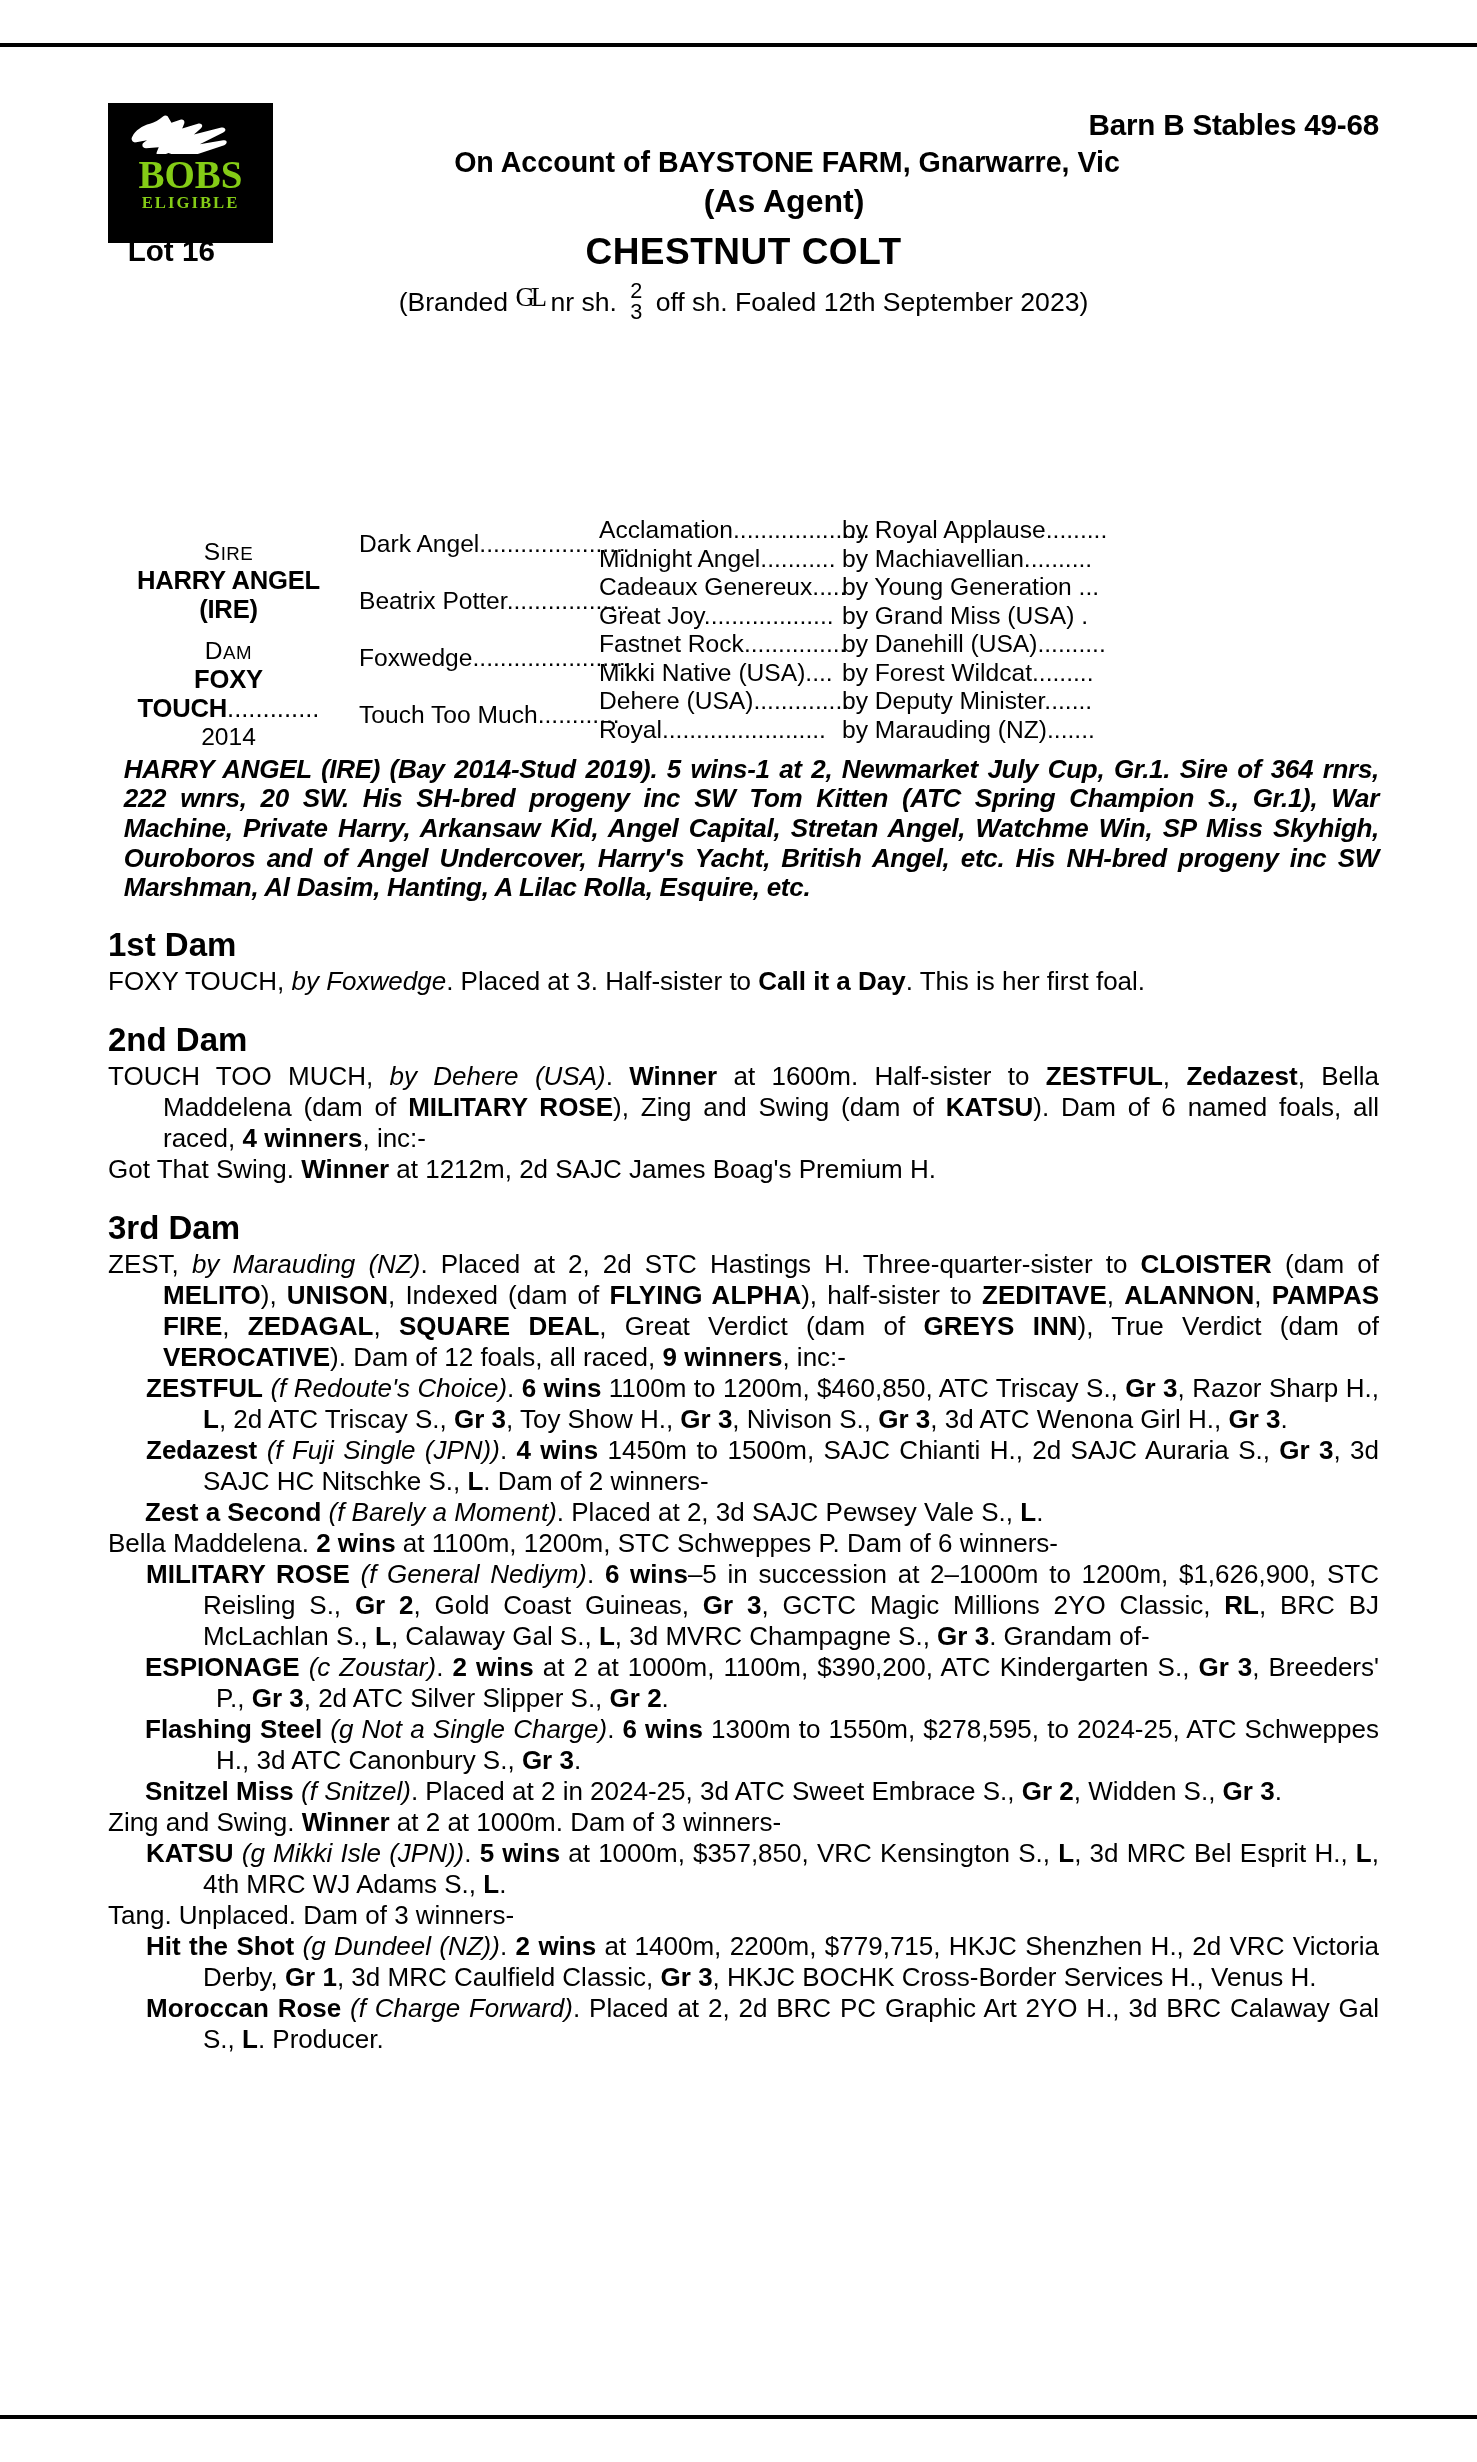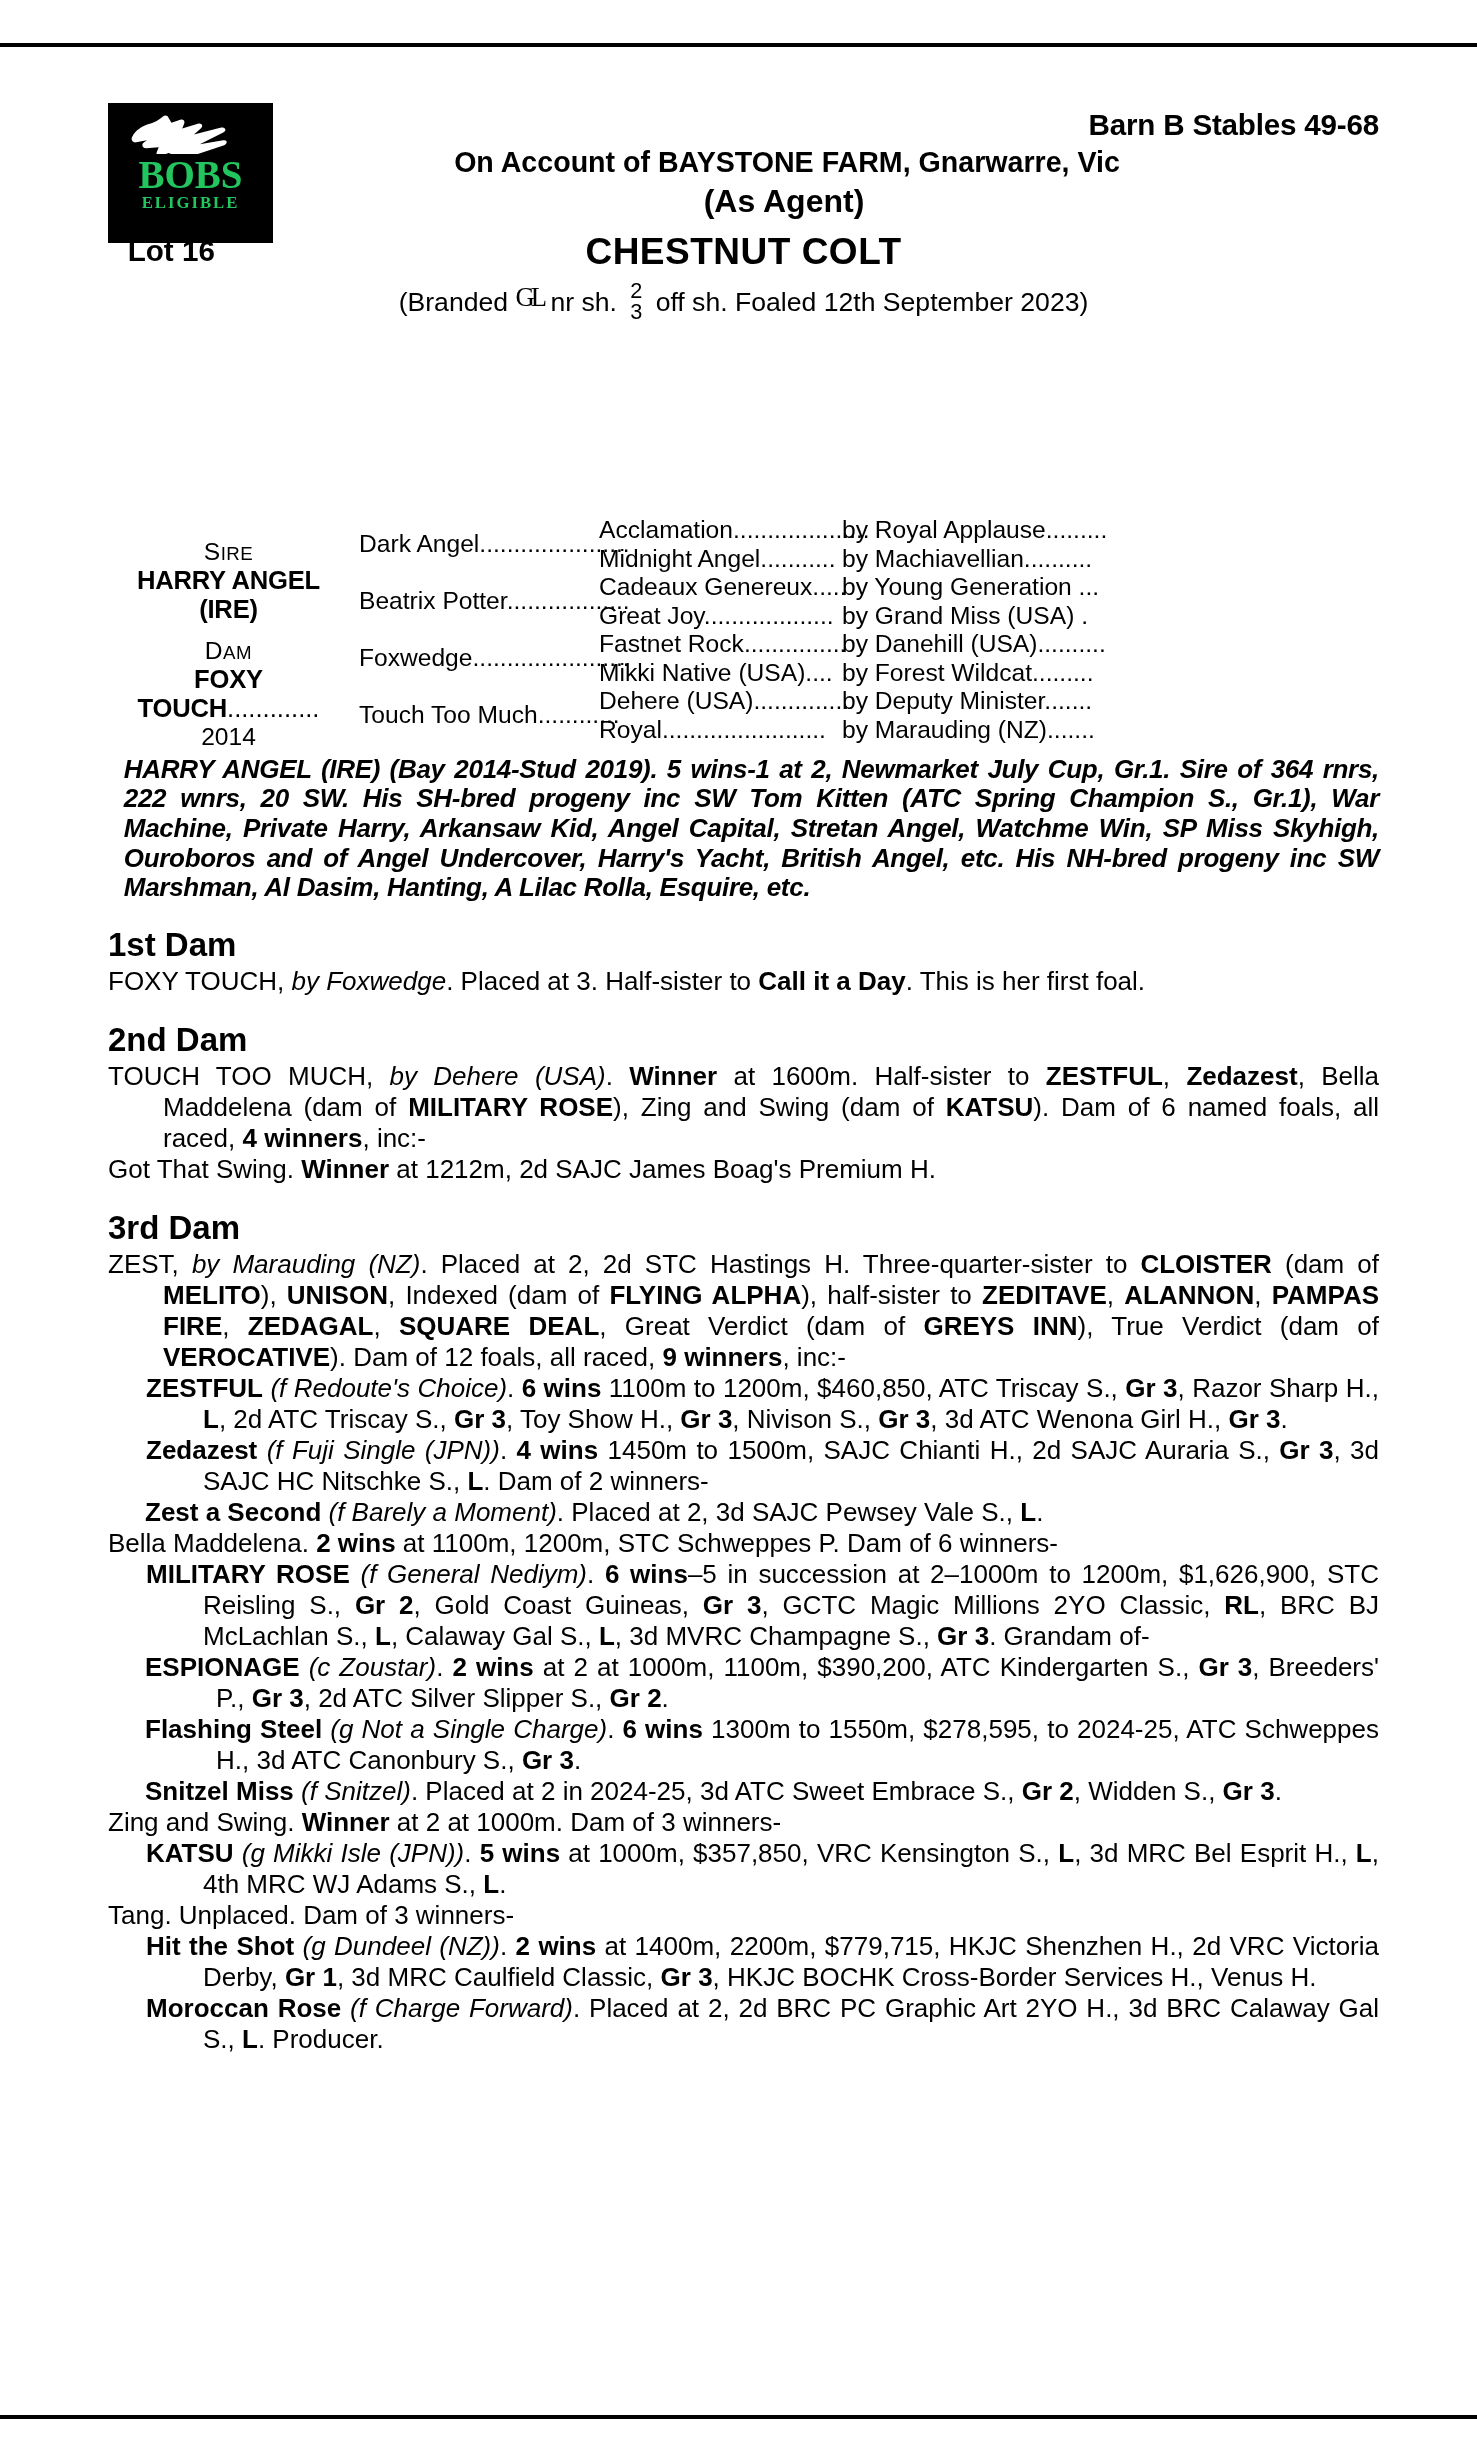--- a/index.html
+++ b/index.html
@@ -13,21 +13,21 @@
   .rule{position:absolute;left:0;width:1478px;height:3.9px;background:#000;}
   .rule.top{top:43px;}
   .rule.bottom{top:2415px;}
 
   .content{position:absolute;left:108px;top:71px;width:1271px;}
 
   
   .header{position:relative;height:197px;}
   .logo{
     position:absolute;left:0;top:31.5px;width:165px;height:140px;
-    background:#000;color:#22c55e;
+    background:#000;color:#84cc16;
     display:flex;flex-direction:column;align-items:center;justify-content:flex-start;
     overflow:hidden;
   }
   .logo .horse{margin-top:8.9px;width:130px;height:43px;display:block;}
   .logo .bobs{
     font-family:"Liberation Serif","DejaVu Serif",serif;
     font-weight:bold;font-size:39px;line-height:37px;letter-spacing:0px;
     margin-top:2px;
   }
   .logo .elig{

